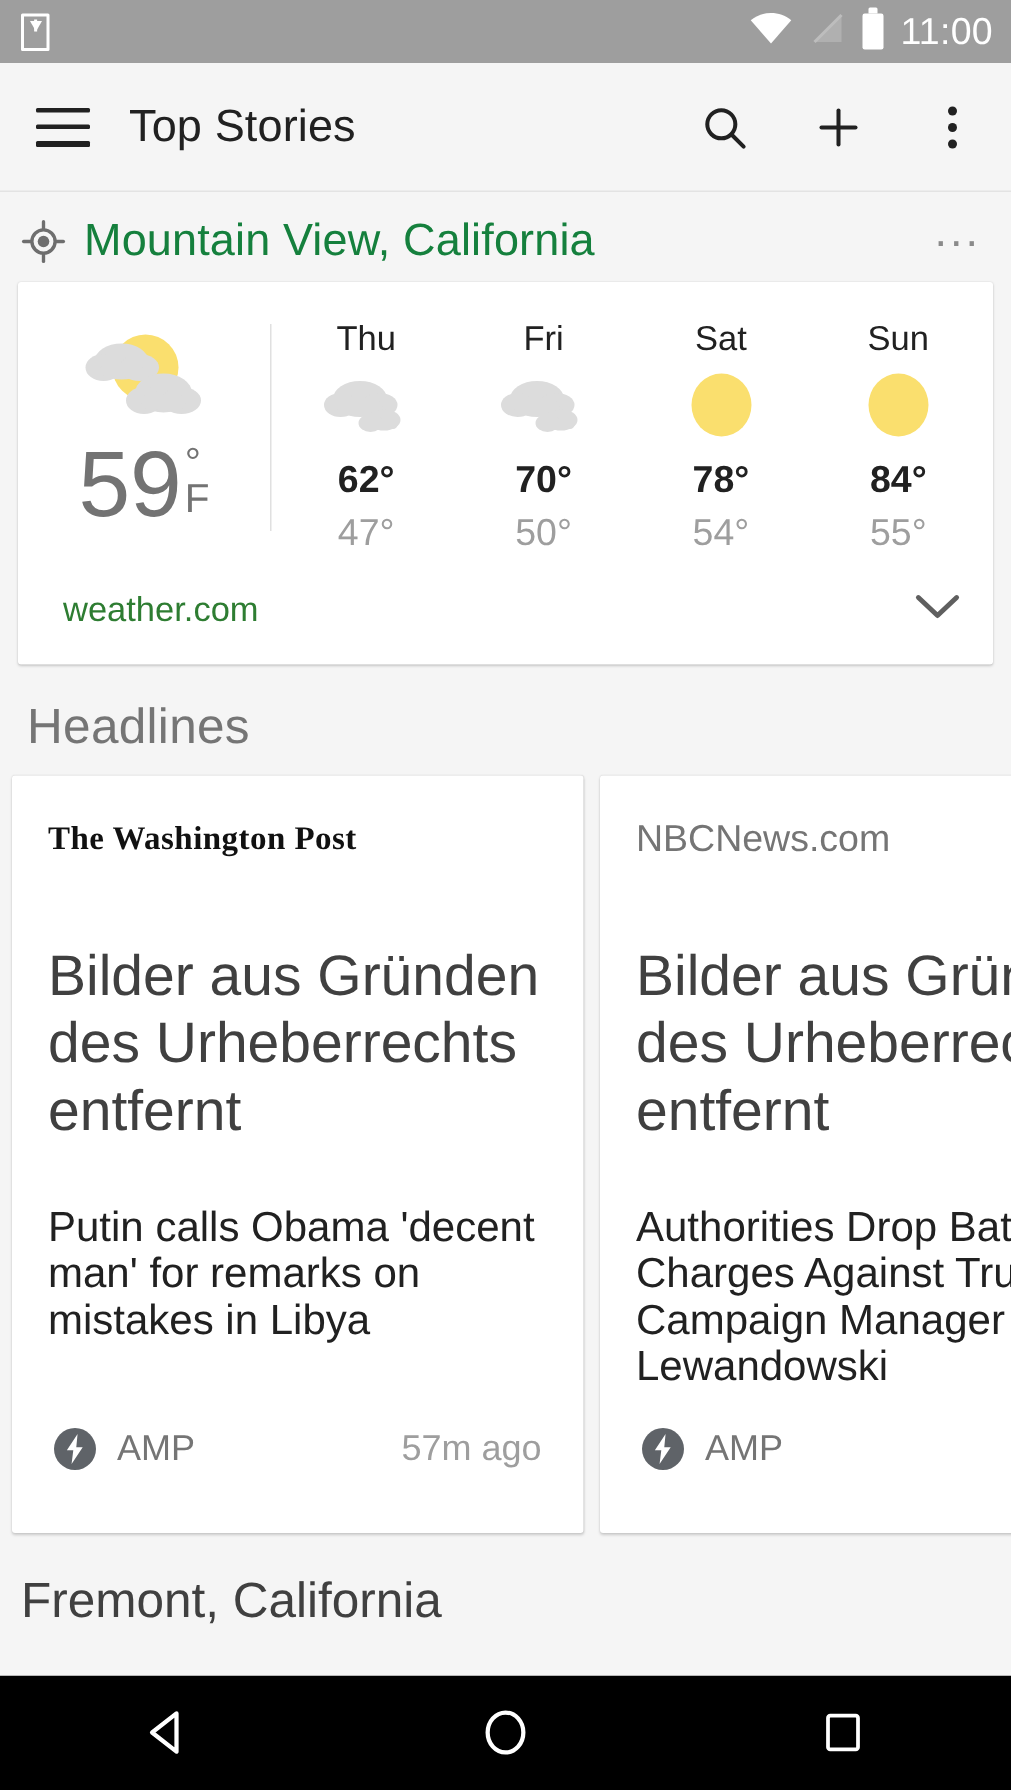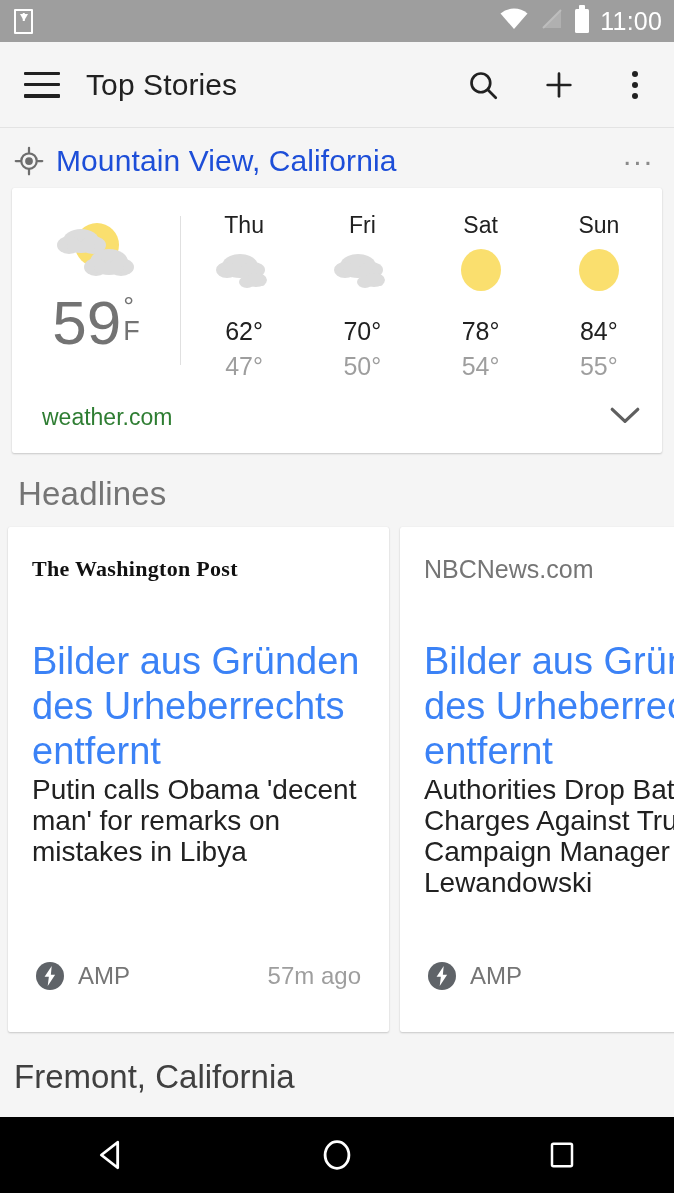--- a/index.html
+++ b/index.html
@@ -122,21 +122,21 @@
     display: flex; align-items: center;
     padding: 16px 20px 10px 14px;
   }
   .loc-icon {
     width: 30px; height: 30px;
     position: relative; flex: none;
     margin-right: 12px;
   }
   .place-name {
     font-size: 30px;
-    color: #1d4ed8;
+    color: #15803d;
     letter-spacing: 0.1px;
   }
   .place-more {
     margin-left: auto;
     color: #8a8a8a;
     font-size: 30px;
     letter-spacing: 2px;
     line-height: 12px;
     padding-bottom: 12px;
     cursor: pointer;
@@ -177,21 +177,21 @@
   .divider-v { width: 1px; background: #e0e0e0; margin: 12px 0 16px 0; flex: none; }
 
   .days { flex: 1; display: flex; padding: 0 4px; }
   .day {
     flex: 1;
     display: flex; flex-direction: column; align-items: center;
     padding-top: 8px;
   }
   .day-name { font-size: 23px; color: #212121; }
   .day-ico { height: 62px; display: flex; align-items: center; justify-content: center; }
-  .day-hi { font-size: 25px; color: #212121; font-weight: normal; margin-top: 16px; }
+  .day-hi { font-size: 25px; color: #212121; font-weight: bold; margin-top: 5px; }
   .day-lo { font-size: 25px; color: #9e9e9e; margin-top: 6px; }
 
   .weather-footer {
     display: flex; align-items: center;
     padding: 14px 20px 22px 30px;
   }
   .source-link { color: #2e7d32; font-size: 23px; }
   .chev { margin-left: auto; cursor: pointer; }
 
   
@@ -229,29 +229,30 @@
     height: 40px;
     display: flex; align-items: center;
   }
   .publisher-plain {
     font-size: 25px;
     color: #757575;
     height: 40px;
     display: flex; align-items: center;
   }
   .placeholder-red {
-    color: #3b82f6;
+    color: #404040;
     font-size: 38px;
     line-height: 45px;
     margin-top: 50px;
   }
   .news-headline {
     color: #212121;
     font-size: 28px;
     line-height: 31px;
+    margin-top: 38px;
     white-space: pre-line;
   }
   .card-footer {
     margin-top: auto;
     display: flex; align-items: center;
     padding: 14px 0 26px 4px;
   }
   .amp-badge { display: flex; align-items: flex-start; gap: 14px; }
   .amp-circle {
     width: 28px; height: 28px; border-radius: 50%;

